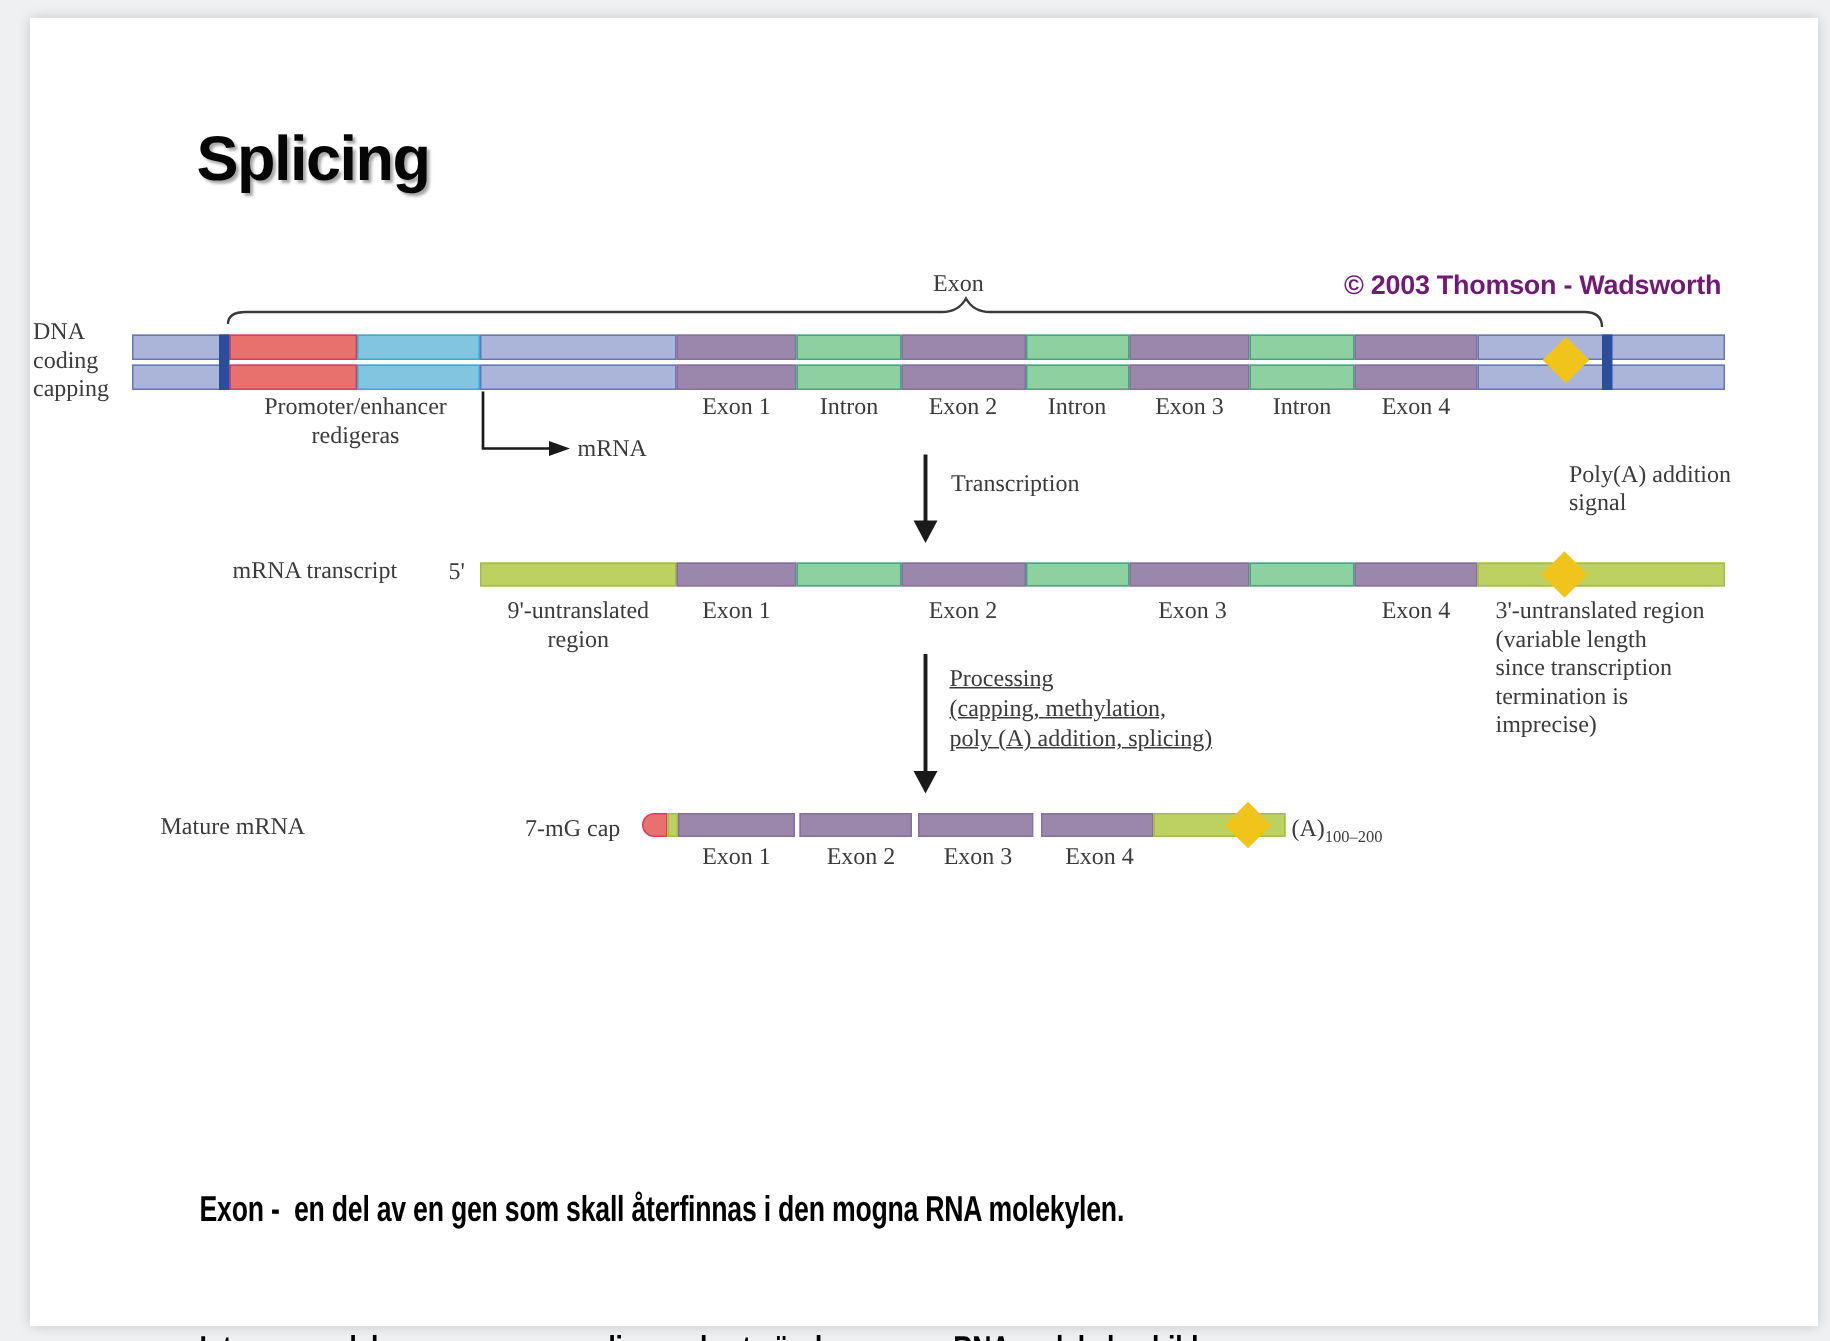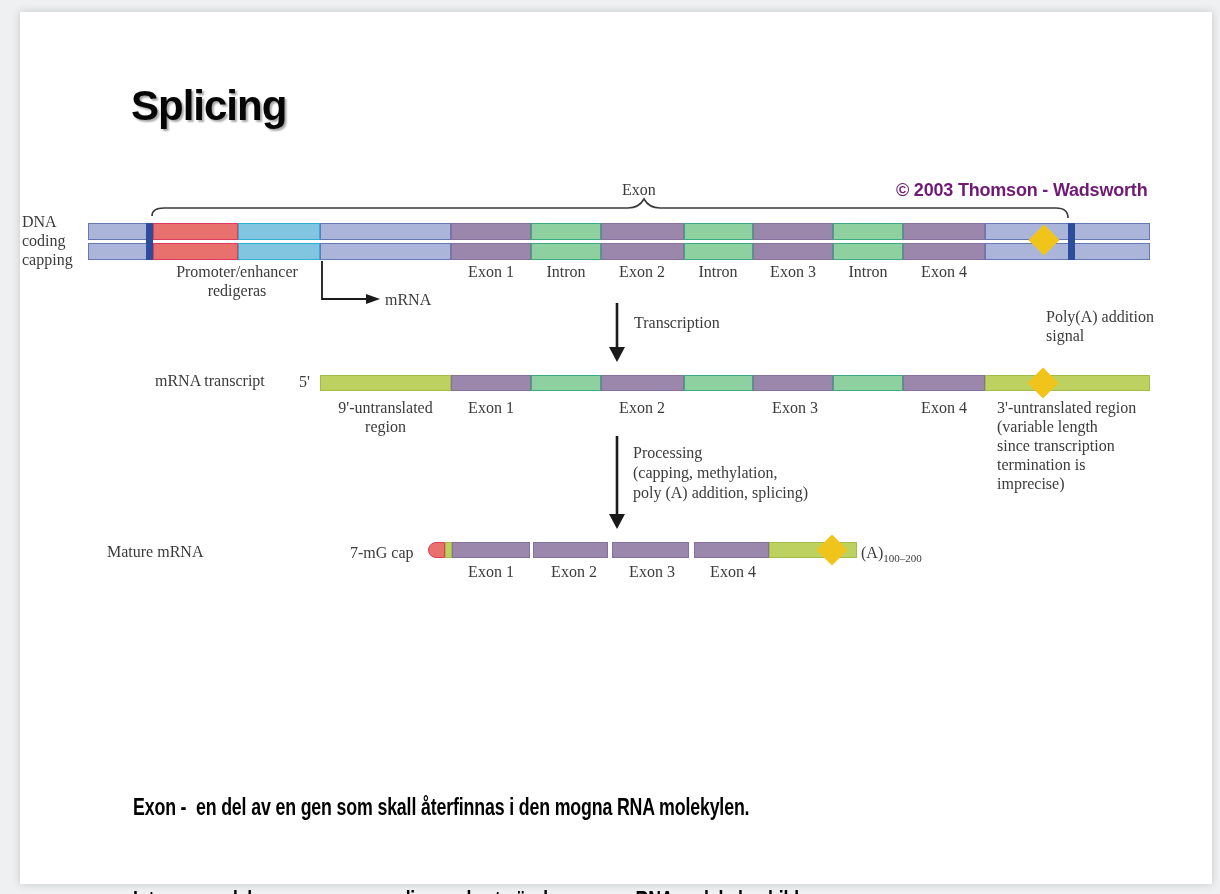--- a/index.html
+++ b/index.html
@@ -162,21 +162,21 @@
 <div class="abs lbl lbl-c" style="left:755px;top:398px;width:80px;">Exon 3</div>
 <div class="abs lbl lbl-c" style="left:904px;top:398px;width:80px;">Exon 4</div>
 <div class="abs lbl" style="left:997px;top:398px;">
   <div>3'-untranslated region</div>
   <div>(variable length</div>
   <div>since transcription</div>
   <div>termination is</div>
   <div>imprecise)</div>
 </div>
 
-<div class="abs lbl" style="left:633px;top:443px;line-height:20px;">
+<div class="abs lbl" style="left:633px;top:443px;line-height:20px;text-decoration:underline;">
   <div>Processing</div>
   <div>(capping, methylation,</div>
   <div>poly (A) addition, splicing)</div>
 </div>
 
 <div class="abs lbl" style="left:107px;top:542px;">Mature mRNA</div>
 <div class="abs lbl" style="left:350px;top:543px;">7-mG cap</div>
 <div class="abs seg capseg" style="left: 428px; top: 542px; width: 17px; height: 16px; background: rgb(232, 113, 110); border-color: rgb(221, 58, 96);"></div>
 <div class="abs tbar" style="left:445px;top:542px;width:412px;">
   <div class="seg" style="width: 7px; background: rgb(189, 209, 96); border-color: rgb(163, 188, 69);"></div>

